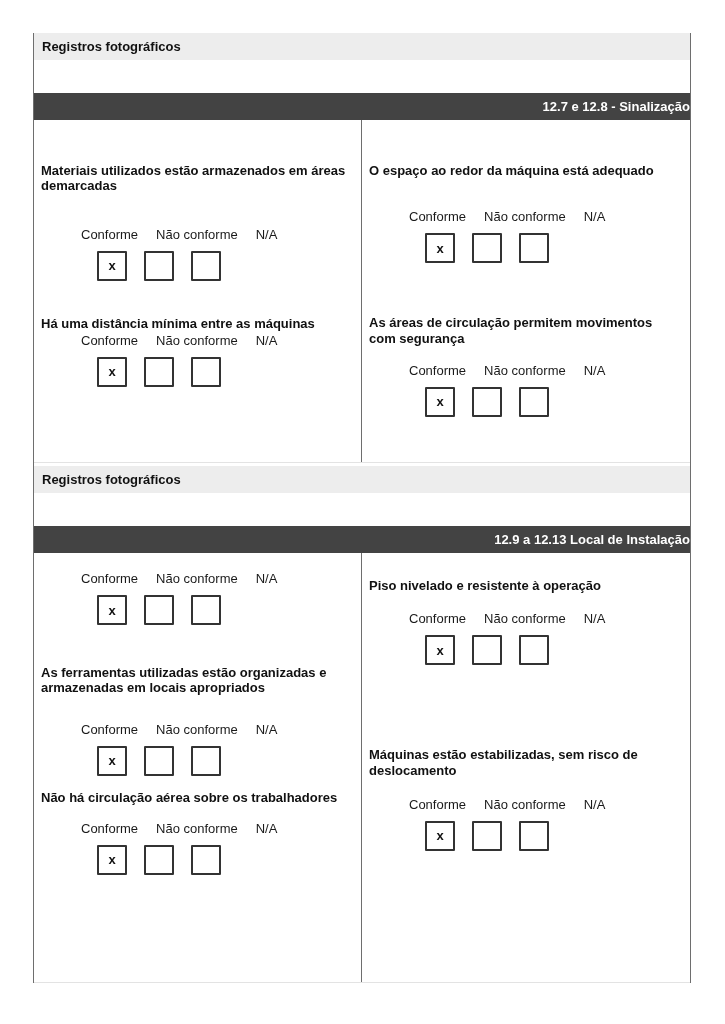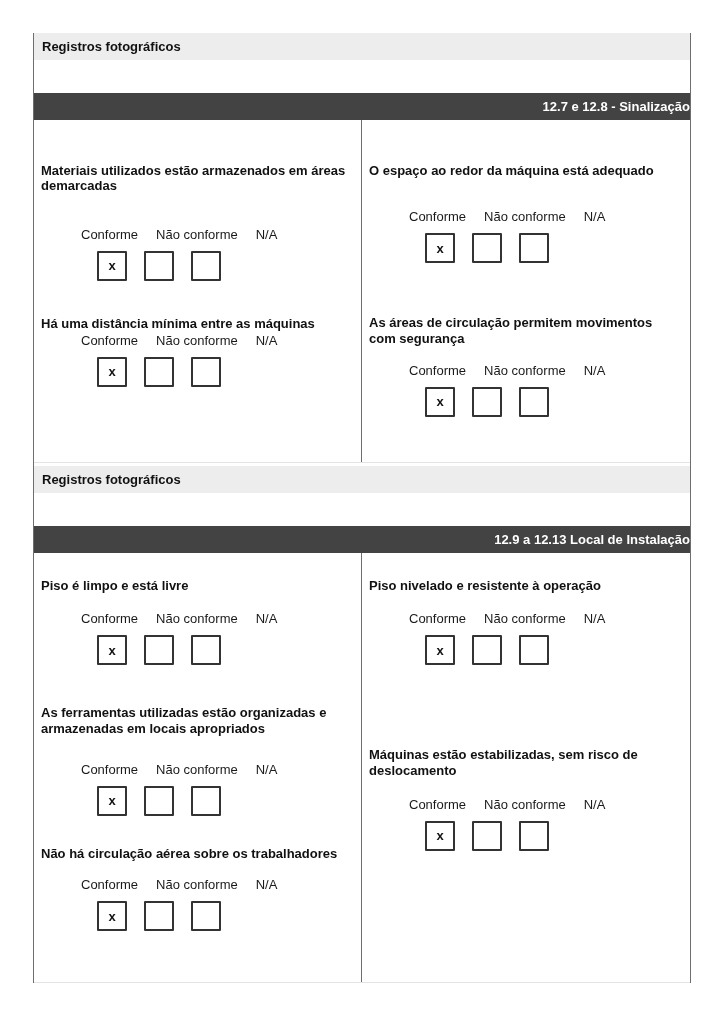--- a/index.html
+++ b/index.html
@@ -106,21 +106,21 @@
     color: #111111;
     cursor: pointer;
   }
   
   .s1l1 .item-title { margin-top: 43px; } .s1l1 .opt-row { margin-top: 34px; }
   .s1l2 .item-title { margin-top: 35px; } .s1l2 .opt-row { margin-top: 3px; }
   .s1r1 .item-title { margin-top: 43px; } .s1r1 .opt-row { margin-top: 32px; }
   .s1r2 .item-title { margin-top: 52px; } .s1r2 .opt-row { margin-top: 18px; }
   .s2l1 .item-title { margin-top: 25px; } .s2l1 .opt-row { margin-top: 19px; }
   .s2l2 .item-title { margin-top: 40px; } .s2l2 .opt-row { margin-top: 27px; }
-  .s2l3 .item-title { margin-top: 30px; } .s2l3 .opt-row { margin-top: 17px; }
+  .s2l3 .item-title { margin-top: 14px; } .s2l3 .opt-row { margin-top: 17px; }
   .s2r1 .item-title { margin-top: 25px; } .s2r1 .opt-row { margin-top: 19px; }
   .s2r2 .item-title { margin-top: 82px; } .s2r2 .opt-row { margin-top: 20px; }
 </style>
 </head>
 <body>
 
 <div class="sheet">
   <div class="doc-wrap">
 
     <div class="bar-gray">Registros fotográficos</div>
@@ -197,21 +197,20 @@
 
     <div class="bar-gray">Registros fotográficos</div>
     <div class="gap"></div>
 
     <div class="bar-dark">12.9 a 12.13 Local de Instalação</div>
 
     <div class="grid grid-2">
       <div class="col col-left">
 
         <div class="item s2l1">
-          <div class="item-title">Piso é limpo e está livre</div>
           <div class="opt-row">
             <span>Conforme</span>
             <span>Não conforme</span>
             <span>N/A</span>
           </div>
           <div class="box-row">
             <div class="box">x</div>
             <div class="box"></div>
             <div class="box"></div>
           </div>

